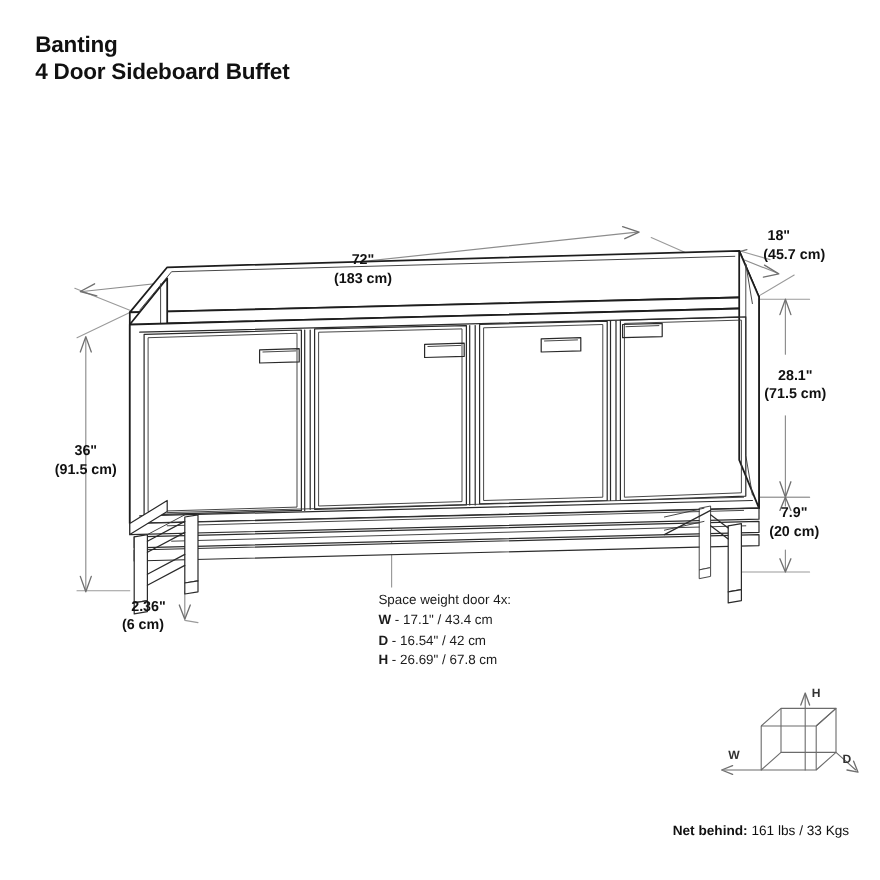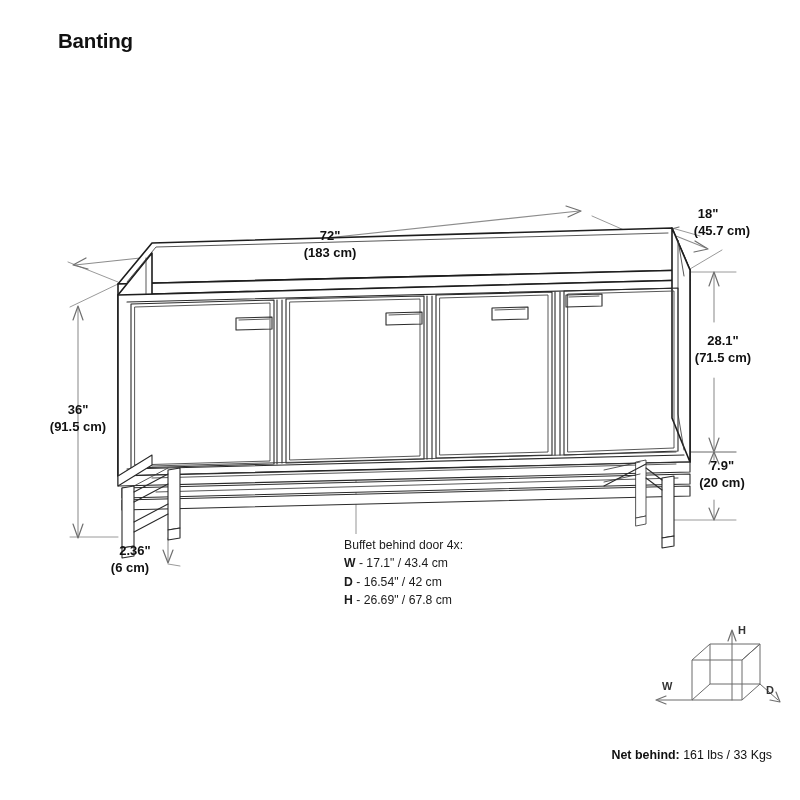--- a/index.html
+++ b/index.html
@@ -20,21 +20,20 @@
     position: absolute;
     left: 0; top: 0;
     width: 800px;
     height: 800px;
   }
   .title-block {
     position: absolute;
     left: 32px;
     top: 28px;
     line-height: 1.22;
-    margin-left: 26px;
   }
   .title-line {
     font-size: 20.5px;
     font-weight: bold;
     letter-spacing: -0.2px;
     color: #111111;
     white-space: nowrap;
   }
   svg { display: block; }
   .ln {
@@ -113,20 +112,21 @@
     color: #111111;
     white-space: nowrap;
   }
   .weight-block b { font-weight: bold; }
 </style>
 </head>
 <body>
 
 <div class="title-block">
   <div class="title-line">Banting</div>
+  <div class="title-line">4 Door Sideboard Buffet</div>
 </div>
 
 <svg id="sheet" viewBox="0 0 800 800">
 
   <g>
 
     <path class="dim-ext" d="M 118 282 L 68 262"></path>
 
     <path class="dim-ext" d="M 640 237 L 592 216"></path>
 
@@ -347,21 +347,21 @@
   <text class="dimtext" x="723" y="362" text-anchor="middle">(71.5 cm)</text>
 
   <text class="dimtext" x="722" y="470" text-anchor="middle">7.9"</text>
   <text class="dimtext" x="722" y="487" text-anchor="middle">(20 cm)</text>
 
   <text class="dimtext" x="135" y="555" text-anchor="middle">2.36"</text>
   <text class="dimtext" x="130" y="572" text-anchor="middle">(6 cm)</text>
 </svg>
 
 <div class="spec-block">
-  <div class="spec-head">Buffet behind door 4x:</div>
+  <div class="spec-head">Space weight door 4x:</div>
   <div class="spec-row">
     <b>W</b><span> - </span><span>17.1" / 43.4 cm</span>
   </div>
   <div class="spec-row">
     <b>D</b><span> - </span><span>16.54" / 42 cm</span>
   </div>
   <div class="spec-row">
     <b>H</b><span> - </span><span>26.69" / 67.8 cm</span>
   </div>
 </div>

